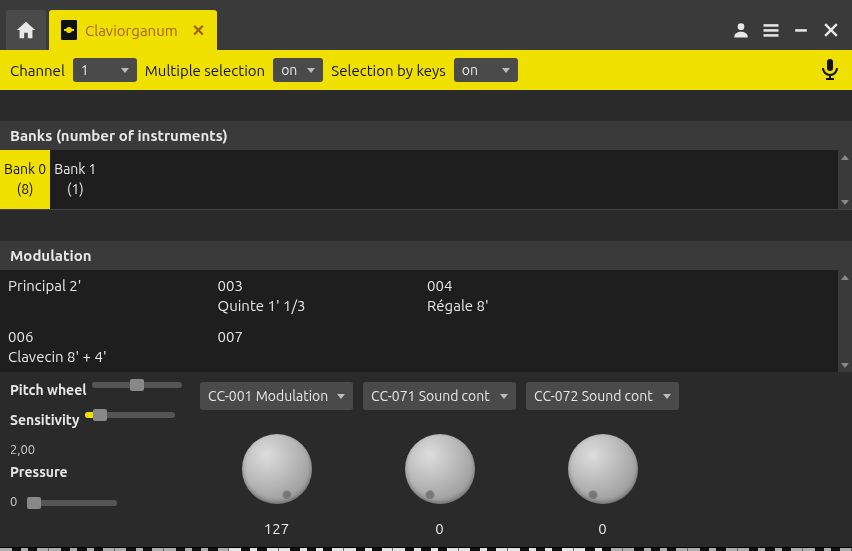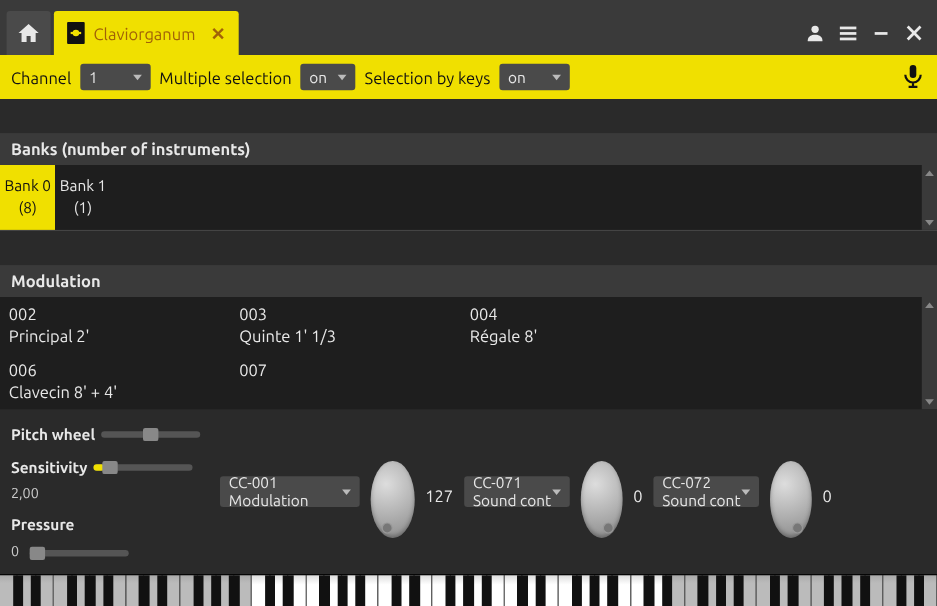--- a/index.html
+++ b/index.html
@@ -36,27 +36,27 @@
   .scroll-stub .arrow.dn { position: absolute; bottom: 0; width: 100%; }
   .scroll-stub .arrow.dn::before { border-top: 5px solid #888; }
 
   .inst-grid { background: #1e1e1e; position: relative; }
   .inst-rows { display: grid; grid-template-columns: repeat(4, 1fr); padding-right: 14px; }
   .inst-item { padding: 6px 8px; font-size: 15px; line-height: 1.3; }
   .inst-item.sel { background: #f0e000; color: #111; }
 
   .controls { background: #2a2a2a; padding: 10px; display: grid; grid-template-columns: 180px 1fr 1fr 1fr 1fr; gap: 0 10px; }
   .ctrl-left { display: flex; flex-direction: column; gap: 4px; font-size: 14px; }
-  .ctrl-left .row-lbl { font-weight: 600; display: flex; align-items: center; gap: 6px; min-height: 26px; }
+  .ctrl-left .row-lbl { font-weight: 600; display: flex; align-items: flex-start; gap: 6px; min-height: 26px; }
   .ctrl-left .row-val { color: #ccc; font-size: 13px; margin-bottom: 4px; }
   .slider { width: 90px; height: 6px; background: #555; border-radius: 3px; position: relative; display: inline-block; }
   .slider .thumb { width: 14px; height: 12px; background: #888; border-radius: 2px; position: absolute; top: -3px; }
   .slider .hl { position: absolute; height: 6px; background: #f0e000; border-radius: 3px; }
 
-  .cc-col { display: flex; flex-direction: row; align-items: center; gap: 10px; }
+  .cc-col { display: flex; flex-direction: column; align-items: center; gap: 10px; }
   .cc-select { width: 100%; background: #4a4a4a; border-radius: 3px; height: 28px; display: flex; align-items: center; justify-content: space-between; padding: 0 8px; font-size: 14px; color: #e8e8e8; }
   .cc-select .caret { width: 0; height: 0; border-left: 4px solid transparent; border-right: 4px solid transparent; border-top: 5px solid #bbb; }
   .knob { width: 70px; height: 70px; border-radius: 50%; background: radial-gradient(circle at 35% 30%, #ddd, #aaa 60%, #888); position: relative; box-shadow: inset 0 -2px 4px rgba(0,0,0,0.3); margin-top: 14px; }
   .knob .dot { width: 10px; height: 10px; border-radius: 50%; background: #777; border: 1px solid #999; position: absolute; }
   .knob-val { font-size: 15px; color: #e8e8e8; margin-top: 6px; }
   .toggle-btn { width: 22px; height: 22px; border-radius: 50%; background: radial-gradient(circle at 35% 30%, #fff, #bbb 70%, #888); box-shadow: 0 1px 3px rgba(0,0,0,0.6); margin-top: 36px; margin-bottom: 24px; }
 
   .keyboard { height: 48px; display: flex; position: relative; background: #1a1a1a; border-top: 1px solid #000; }
   .wkey { flex: 1; background: linear-gradient(#aaa, #bbb 15%, #bbb); border-right: 1px solid #666; }
   .wkey.active { background: linear-gradient(#ddd, #fff 18%, #fff); }
@@ -146,21 +146,20 @@
   <div class="scroll-stub">
       <div class="arrow up"></div>
       <div class="arrow dn"></div>
     </div>
 </div>
 
 <div class="section-hdr">Modulation</div>
 <div class="inst-grid">
   <div class="inst-rows">
     <div class="inst-item">
-        <div>002</div>
         <div>Principal 2'</div>
       </div>
     <div class="inst-item">
         <div>003</div>
         <div>Quinte 1' 1/3</div>
       </div>
     <div class="inst-item">
         <div>004</div>
         <div>Régale 8'</div>
       </div>

